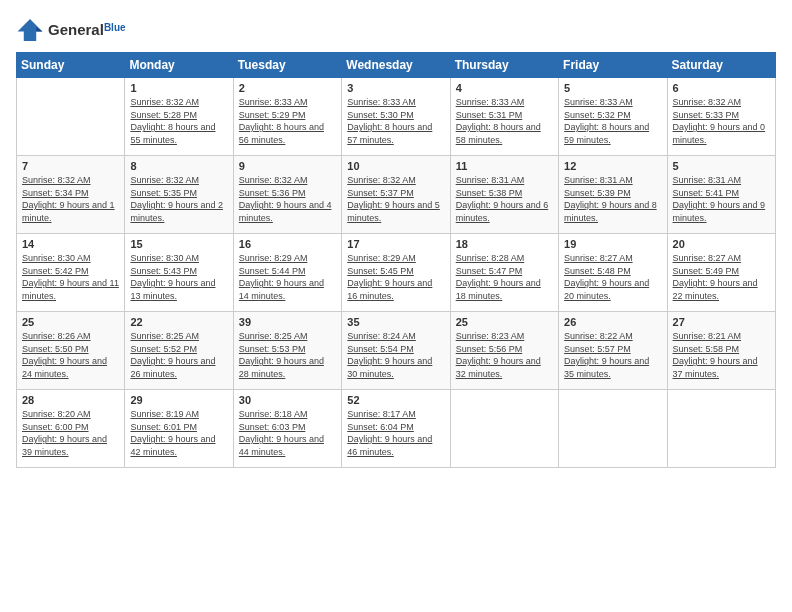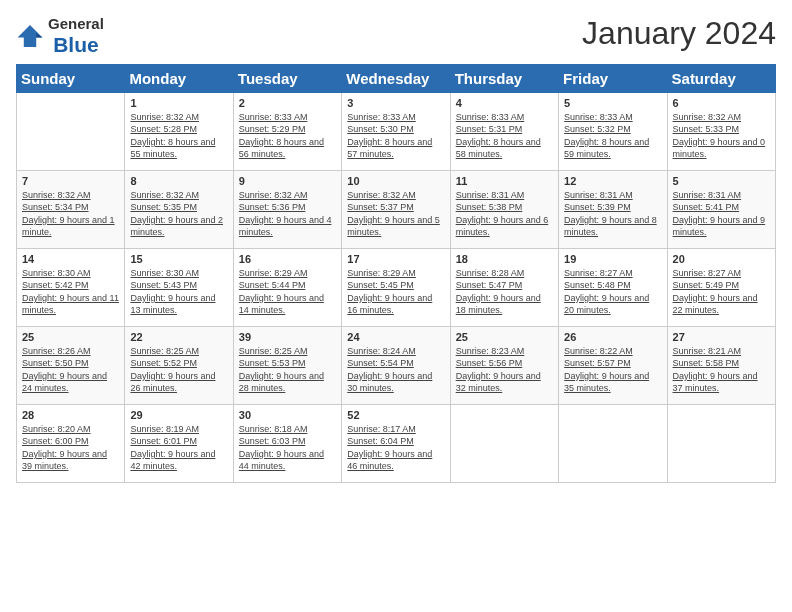--- a/index.html
+++ b/index.html
@@ -20,31 +20,29 @@
       align-items: flex-start;
       margin-bottom: 8px;
     }
     .logo {
       display: flex;
       align-items: center;
       gap: 4px;
     }
     .logo-text {
       display: flex;
-      flex-direction: column;
       line-height: 1.1;
-      align-items: center;
     }
     .logo-general {
       font-size: 15px;
       font-weight: bold;
       color: #333;
     }
     .logo-blue {
-      font-size: 21px;
+      font-size: 10px;
       font-weight: bold;
       color: #1a5fa8;
     }
     .logo-icon {
       width: 28px;
       height: 28px;
     }
     .title-block {
       text-align: right;
     }
@@ -59,21 +57,21 @@
       color: #555;
     }
     table {
       width: 100%;
       border-collapse: collapse;
       table-layout: fixed;
     }
     thead tr th {
       background-color: #2b6cb0;
       color: #fff;
-      font-size: 15px;
+      font-size: 12px;
       font-weight: bold;
       padding: 5px 4px;
       text-align: left;
       border: 1px solid #2b6cb0;
     }
     tbody tr td {
       border: 1px solid #ccc;
       vertical-align: top;
       padding: 4px 5px;
       font-size: 9.5px;
@@ -108,21 +106,20 @@
       <svg class="logo-icon" viewBox="0 0 36 36">
         <polygon points="18,4 34,20 26,20 26,32 10,32 10,20 2,20" fill="#2b6cb0"></polygon>
         <polygon points="26,14 34,20 26,20" fill="#1a4a8a"></polygon>
       </svg>
       <div class="logo-text">
         <span class="logo-general">General</span>
         <span class="logo-blue">Blue</span>
       </div>
     </div>
     <div class="title-block">
-      <div class="month-title">January 2024</div>
     </div>
   </div>
 
   <table>
     <thead>
       <tr>
         <th>Sunday</th>
         <th>Monday</th>
         <th>Tuesday</th>
         <th>Wednesday</th>
@@ -226,21 +223,21 @@
           </td>
           <td>
             <div class="day-number">22</div>
             <div class="day-info">Sunrise: 8:25 AM<br>Sunset: 5:52 PM<br>Daylight: 9 hours and 26 minutes.</div>
           </td>
           <td>
             <div class="day-number">39</div>
             <div class="day-info">Sunrise: 8:25 AM<br>Sunset: 5:53 PM<br>Daylight: 9 hours and 28 minutes.</div>
           </td>
           <td>
-            <div class="day-number">24</div>
+            <div class="day-number">35</div>
             <div class="day-info">Sunrise: 8:24 AM<br>Sunset: 5:54 PM<br>Daylight: 9 hours and 30 minutes.</div>
           </td>
           <td>
             <div class="day-number">25</div>
             <div class="day-info">Sunrise: 8:23 AM<br>Sunset: 5:56 PM<br>Daylight: 9 hours and 32 minutes.</div>
           </td>
           <td>
             <div class="day-number">26</div>
             <div class="day-info">Sunrise: 8:22 AM<br>Sunset: 5:57 PM<br>Daylight: 9 hours and 35 minutes.</div>
           </td>

